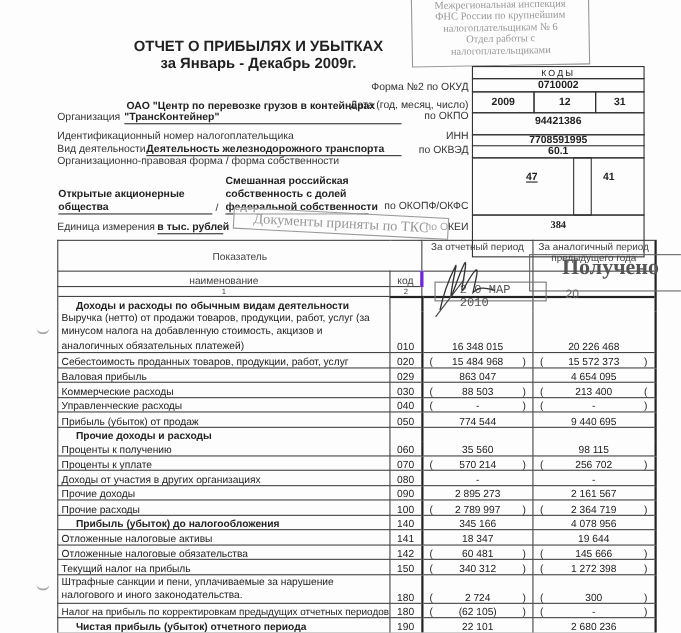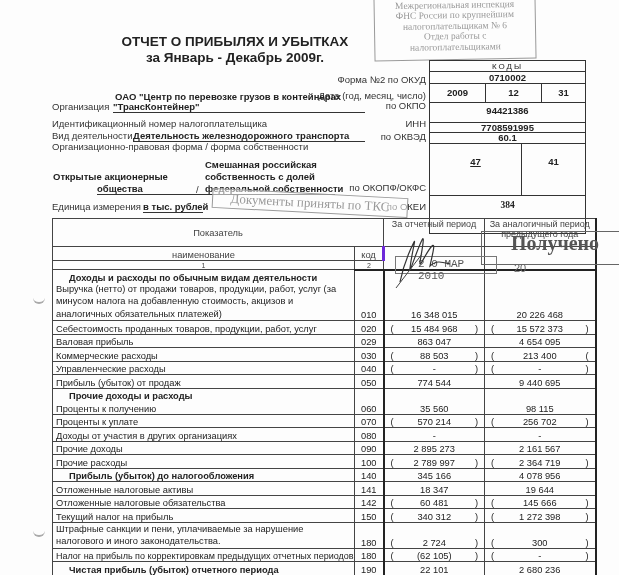--- a/index.html
+++ b/index.html
@@ -60,37 +60,37 @@
 <div class="abs lbl lbl-r" style="left:280px; width:146px; top:100px;">по ОКПО</div>
 <div class="abs box" style="left:429px; top:102px; width:157px; height:21px; line-height:16px;">94421386</div>
 
 <div class="abs lbl lbl-r" style="left:280px; width:146px; top:118px;">ИНН</div>
 <div class="abs box" style="left:429px; top:122px; width:157px; height:11px; line-height:10px; border-bottom:none;">7708591995</div>
 
 <div class="abs lbl lbl-r" style="left:280px; width:146px; top:131px;">по ОКВЭД</div>
 <div class="abs box" style="left:429px; top:132px; width:157px; height:12px; line-height:10px;">60.1</div>
 
 <div class="abs lbl lbl-r" style="left:280px; width:146px; top:182px;">по ОКОПФ/ОКФС</div>
-<div class="abs box" style="left:429px; top:143px; width:93px; height:53px; line-height:36px;text-decoration:underline;">47</div>
+<div class="abs box" style="left:429px; top:143px; width:109px; height:53px; line-height:36px;text-decoration:underline;">47</div>
 <div class="abs box" style="left:521px; top:143px; width:65px; height:53px; line-height:36px;">41</div>
 
 <div class="abs lbl lbl-r" style="left:280px; width:146px; top:201px;">по ОКЕИ</div>
 <div class="abs box" style="left:429px; top:195px; width:157px; height:39px; line-height:18px;font-family:Liberation Serif, serif;">384</div>
 
 <div class="abs lbl bold" style="left:115px; top:91px;">ОАО "Центр по перевозке грузов в контейнерах</div>
 <div class="abs lbl" style="left:52px; top:101px;">Организация</div>
 <div class="abs lbl bold uline" style="left:113px; top:101px; width:252px;">"ТрансКонтейнер"</div>
 
 <div class="abs lbl" style="left:52px; top:118px;">Идентификационный номер налогоплательщика</div>
 <div class="abs lbl" style="left:52px; top:130px;">Вид деятельности</div>
 <div class="abs lbl bold uline" style="left:133px; top:130px; width:232px;">Деятельность железнодорожного транспорта</div>
 <div class="abs lbl" style="left:52px; top:141px;">Организационно-правовая форма / форма собственности</div>
 
 <div class="abs lbl bold" style="left:53px; top:171px;">Открытые акционерные</div>
-<div class="abs lbl bold uline" style="left:53px; top:183px; width:140px;margin-left:44px;">общества</div>
+<div class="abs lbl bold uline" style="left:53px; top:183px; width:140px;">общества</div>
 <div class="abs lbl" style="left:196px; top:184px;">/</div>
 <div class="abs lbl bold" style="left:205px; top:159px;">Смешанная российская</div>
 <div class="abs lbl bold" style="left:205px; top:171px;">собственность с долей</div>
 <div class="abs lbl bold uline" style="left:205px; top:183px; width:130px;">федеральной собственности</div>
 
 <div class="abs lbl" style="left:52px; top:201px;">Единица измерения</div>
 <div class="abs lbl bold uline" style="left:143px; top:201px; width:60px;">в тыс. рублей</div>
 
 <table class="main">
   <colgroup>

